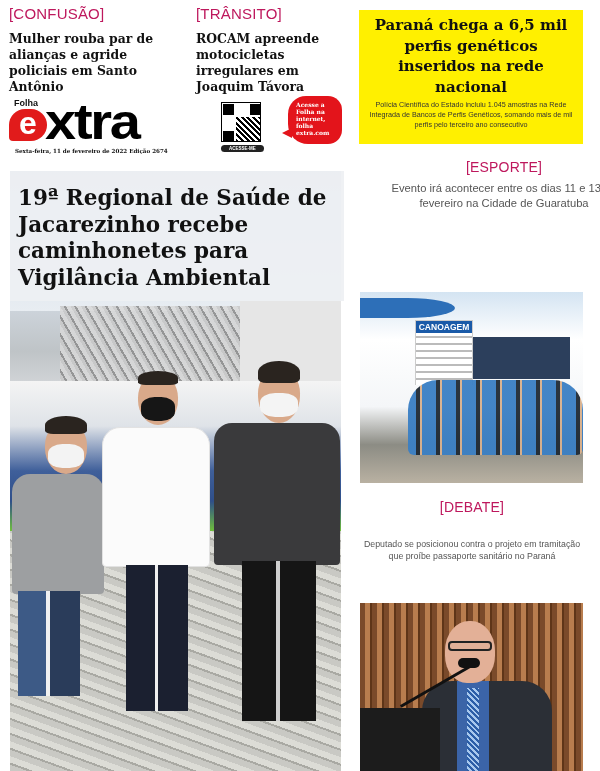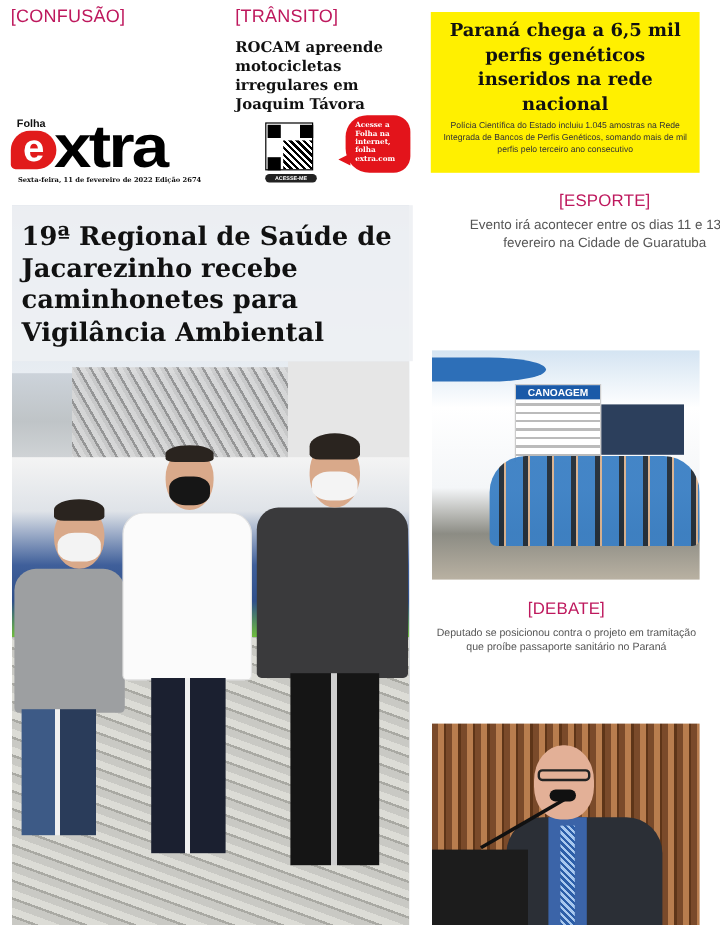--- a/index.html
+++ b/index.html
@@ -80,48 +80,49 @@
   .rstory .r-title { font-family: "DejaVu Serif", serif; font-weight: bold; color: #111; }
   .rstory .r-sub { font-family: "Liberation Sans", sans-serif; font-weight: 300; color: #555; }
 
   #story-esporte { top: 158px; margin-left: 32px; }
   #story-esporte .tag { line-height: 18px; }
   #story-esporte .r-title { font-size: 14.4px; line-height: 17px; margin-top: 6px; }
   #story-esporte .r-sub { font-size: 11.2px; line-height: 15px; margin-top: 5px; }
 
   #photo-esporte { position: absolute; left: 360px; top: 292px; width: 223px; height: 191px; overflow: hidden; background: linear-gradient(180deg,#d4e4f2 0%,#ffffff 25%,#f4f6f8 60%,#8c8c84 80%,#b9b1a2 100%); }
   #photo-esporte .bus-window { position: absolute; left: 110px; top: 45px; width: 100px; height: 42px; background: #2c3f5c; }
-  #photo-esporte .banner { position: absolute; left: 69px; top: 28px; width: 72px; height: 65px; background: #ffffff; border: 1px solid #ccc; }
+  #photo-esporte .banner { position: absolute; left: 55px; top: 28px; width: 58px; height: 65px; background: #ffffff; border: 1px solid #ccc; }
   #photo-esporte .banner .b-head { background: #1a5aa8; color: #fff; font-family: "Liberation Sans", sans-serif; font-size: 8.5px; font-weight: bold; text-align: center; line-height: 12px; }
   #photo-esporte .banner .b-logos { height: 52px; background: repeating-linear-gradient(0deg,#fff 0 5px,#bbb 5px 7px); }
   #photo-esporte .kayak { position: absolute; left: 0; top: 6px; width: 95px; height: 20px; background: #2d6fb8; border-radius: 0 50% 50% 0; }
   #photo-esporte .team { position: absolute; left: 48px; top: 88px; width: 175px; height: 75px;
      background: repeating-linear-gradient(90deg,#3a7fc4 0 8px,#1f2a35 8px 12px,#d9b08c 12px 14px,#3a7fc4 14px 20px); border-radius: 30px 30px 6px 6px; opacity: 0.95; }
 
   #story-debate { top: 498px; }
   #story-debate .tag { line-height: 18px; }
   #story-debate .r-title { font-size: 11.6px; line-height: 14.6px; margin-top: 4px; }
-  #story-debate .r-sub { font-size: 8.8px; line-height: 12px; margin-top: 5px; }
+  #story-debate .r-sub { font-size: 8.8px; line-height: 12px; margin-top: 22px; }
 
   #photo-debate { position: absolute; left: 360px; top: 603px; width: 223px; height: 168px; overflow: hidden;
      background: repeating-linear-gradient(90deg,#7a4a2a 0 5px,#b87d4e 5px 10px,#5e3518 10px 12px); }
   #photo-debate .podium { position: absolute; left: 0; top: 105px; width: 80px; height: 63px; background: #1c1c1c; }
   #photo-debate .suit { position: absolute; left: 62px; top: 78px; width: 130px; height: 90px; background: #2b2f36; border-radius: 30px 30px 0 0; }
   #photo-debate .shirt { position: absolute; left: 97px; top: 78px; width: 32px; height: 90px; background: #3b64a8; }
   #photo-debate .tie { position: absolute; left: 107px; top: 85px; width: 12px; height: 83px; background: repeating-linear-gradient(45deg,#2c5ea8 0 2px,#a8c8ee 2px 4px); }
   #photo-debate .head { position: absolute; left: 85px; top: 18px; width: 50px; height: 62px; background: #e3b097; border-radius: 48% 48% 44% 44%; }
   #photo-debate .glasses { position: absolute; left: 88px; top: 38px; width: 44px; height: 10px; border: 2px solid #222; border-radius: 4px; }
   #photo-debate .mic { position: absolute; left: 98px; top: 55px; width: 22px; height: 10px; background: #111; border-radius: 5px; }
   #photo-debate .mic-stem { position: absolute; left: 30px; top: 62px; width: 80px; height: 3px; background: #111; transform: rotate(-30deg); transform-origin: right center; }
 </style>
 </head>
 <body>
 
 <div id="brief1">
   <div class="tag">[CONFUSÃO]</div>
+  <div class="brief-title">Mulher rouba par de alianças e agride policiais em Santo Antônio</div>
 </div>
 
 <div id="brief2">
   <div class="tag">[TRÂNSITO]</div>
   <div class="brief-title">ROCAM apreende motocicletas irregulares em Joaquim Távora</div>
 </div>
 
 <div id="hl-box">
   <div class="hl-title">Paraná chega a 6,5 mil perfis genéticos inseridos na rede nacional</div>
   <div class="hl-sub">Polícia Científica do Estado incluiu 1.045 amostras na Rede Integrada de Bancos de Perfis Genéticos, somando mais de mil perfis pelo terceiro ano consecutivo</div>

